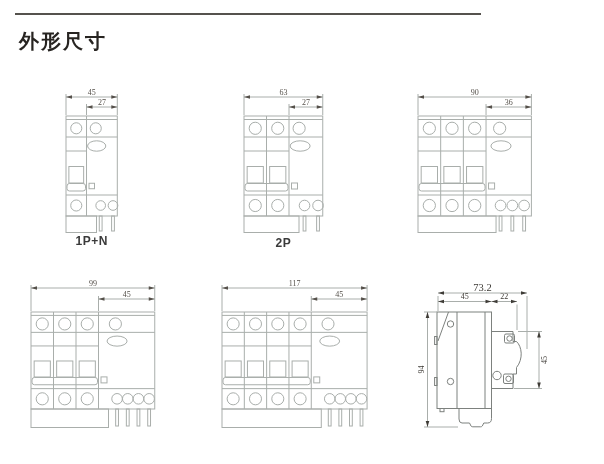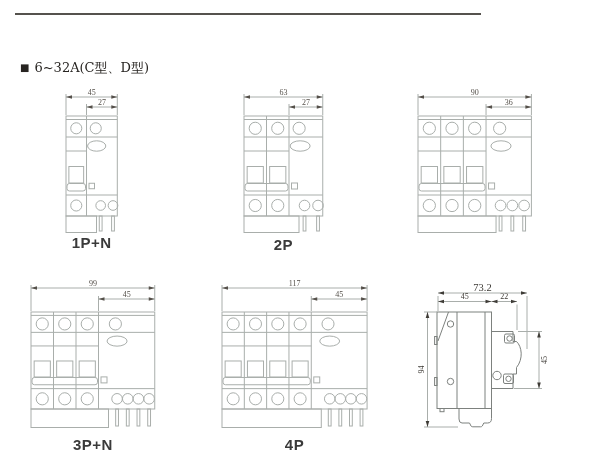--- a/index.html
+++ b/index.html
@@ -5,29 +5,29 @@
   html,body{margin:0;padding:0;background:#ffffff;}
   .page{position:relative;width:604px;height:464px;background:#fff;overflow:hidden;
         font-family:"Liberation Sans",sans-serif;}
   .rule{position:absolute;left:15px;top:13px;width:466px;height:2px;background:#55524d;}
   .title{position:absolute;left:19px;top:28px;font-family:"DejaVu Serif","Liberation Serif",serif;
          font-size:20px;font-weight:600;letter-spacing:2px;color:#272421;}
   .subtitle{position:absolute;left:20px;top:59px;font-family:"DejaVu Serif","Liberation Serif",serif;
             font-size:13px;color:#272421;white-space:nowrap;}
   .subtitle .marker{font-size:10px;margin-right:5px;position:relative;top:-1px;}
   svg.canvas{position:absolute;left:0;top:0;}
-  .fig-label{position:absolute;text-align:center;font-weight:bold;font-size:15px;
+  .fig-label{position:absolute;text-align:center;font-weight:bold;font-size:12px;
              letter-spacing:.5px;color:#3a3a3a;}
 </style>
 </head>
 <body>
 
 <div class="page">
   <div class="rule"></div>
-  <div class="subtitle"><span class="marker">■</span><span>6~32A(C型、D型)</span></div>
+  <div class="title">外形尺寸</div>
 
   <svg class="canvas" width="604" height="464" viewBox="0 0 604 464" id="canvas">
       <g stroke="#a9aeab" fill="none" stroke-width="1">
         <rect x="66" y="116" width="51.3" height="100"></rect>
         <line x1="86.52" y1="116" x2="86.52" y2="216"></line>
         <line x1="66" y1="119.5" x2="117.3" y2="119.5"></line>
         <line x1="66" y1="137" x2="117.3" y2="137"></line>
         <circle cx="76.26" cy="128.3" r="5.5404"></circle>
         <circle cx="95.75399999999999" cy="128.3" r="5.5404"></circle>
         <ellipse cx="96.67739999999999" cy="146" rx="9.12" ry="5.2"></ellipse>
@@ -264,15 +264,13 @@
         <line x1="514" y1="388.5" x2="542" y2="388.5"></line>
         <line x1="539" y1="331.5" x2="539" y2="388.5"></line>
         <path d="M539,331.5 l-1.8,6 l3.6,0 z" fill="#3e3b36" stroke="none"></path>
         <path d="M539,388.5 l-1.8,-6 l3.6,0 z" fill="#3e3b36" stroke="none"></path>
         <text x="0" y="0" font-size="8" fill="#3e3b36" stroke="none" text-anchor="middle" font-family="&quot;Liberation Serif&quot;, serif" transform="translate(546.8,360) rotate(-90)">45</text>
       </g>
     </svg>
 
   <div class="fig-label" style="left: 66px; width: 51.3px; top: 234px;">1P+N</div>
   <div class="fig-label" style="left: 244px; width: 78.75px; top: 236px;">2P</div>
-  <div class="fig-label" style="left: 31px; width: 123.75px; top: 436px;">3P+N</div>
-  <div class="fig-label" style="left: 222px; width: 145.08px; top: 436px;">4P</div>
 </div>
 
 </body></html>

